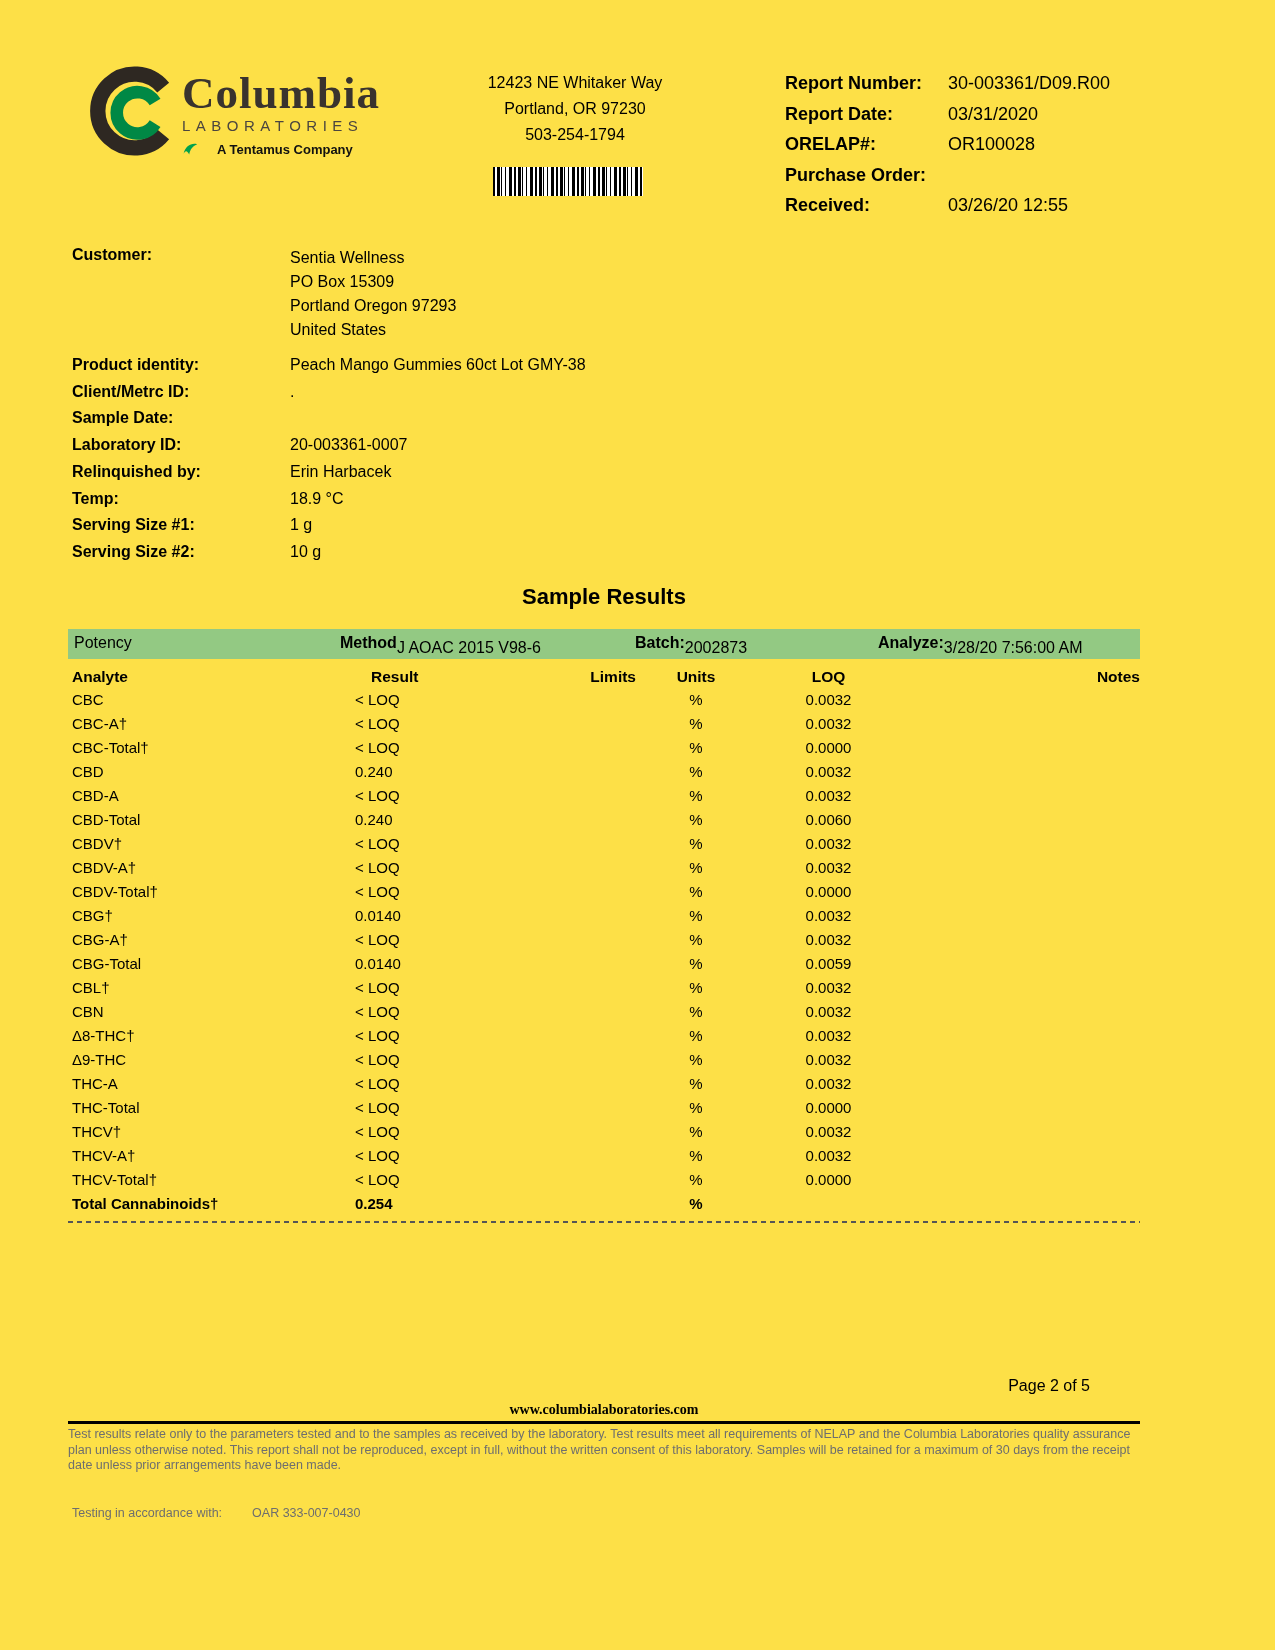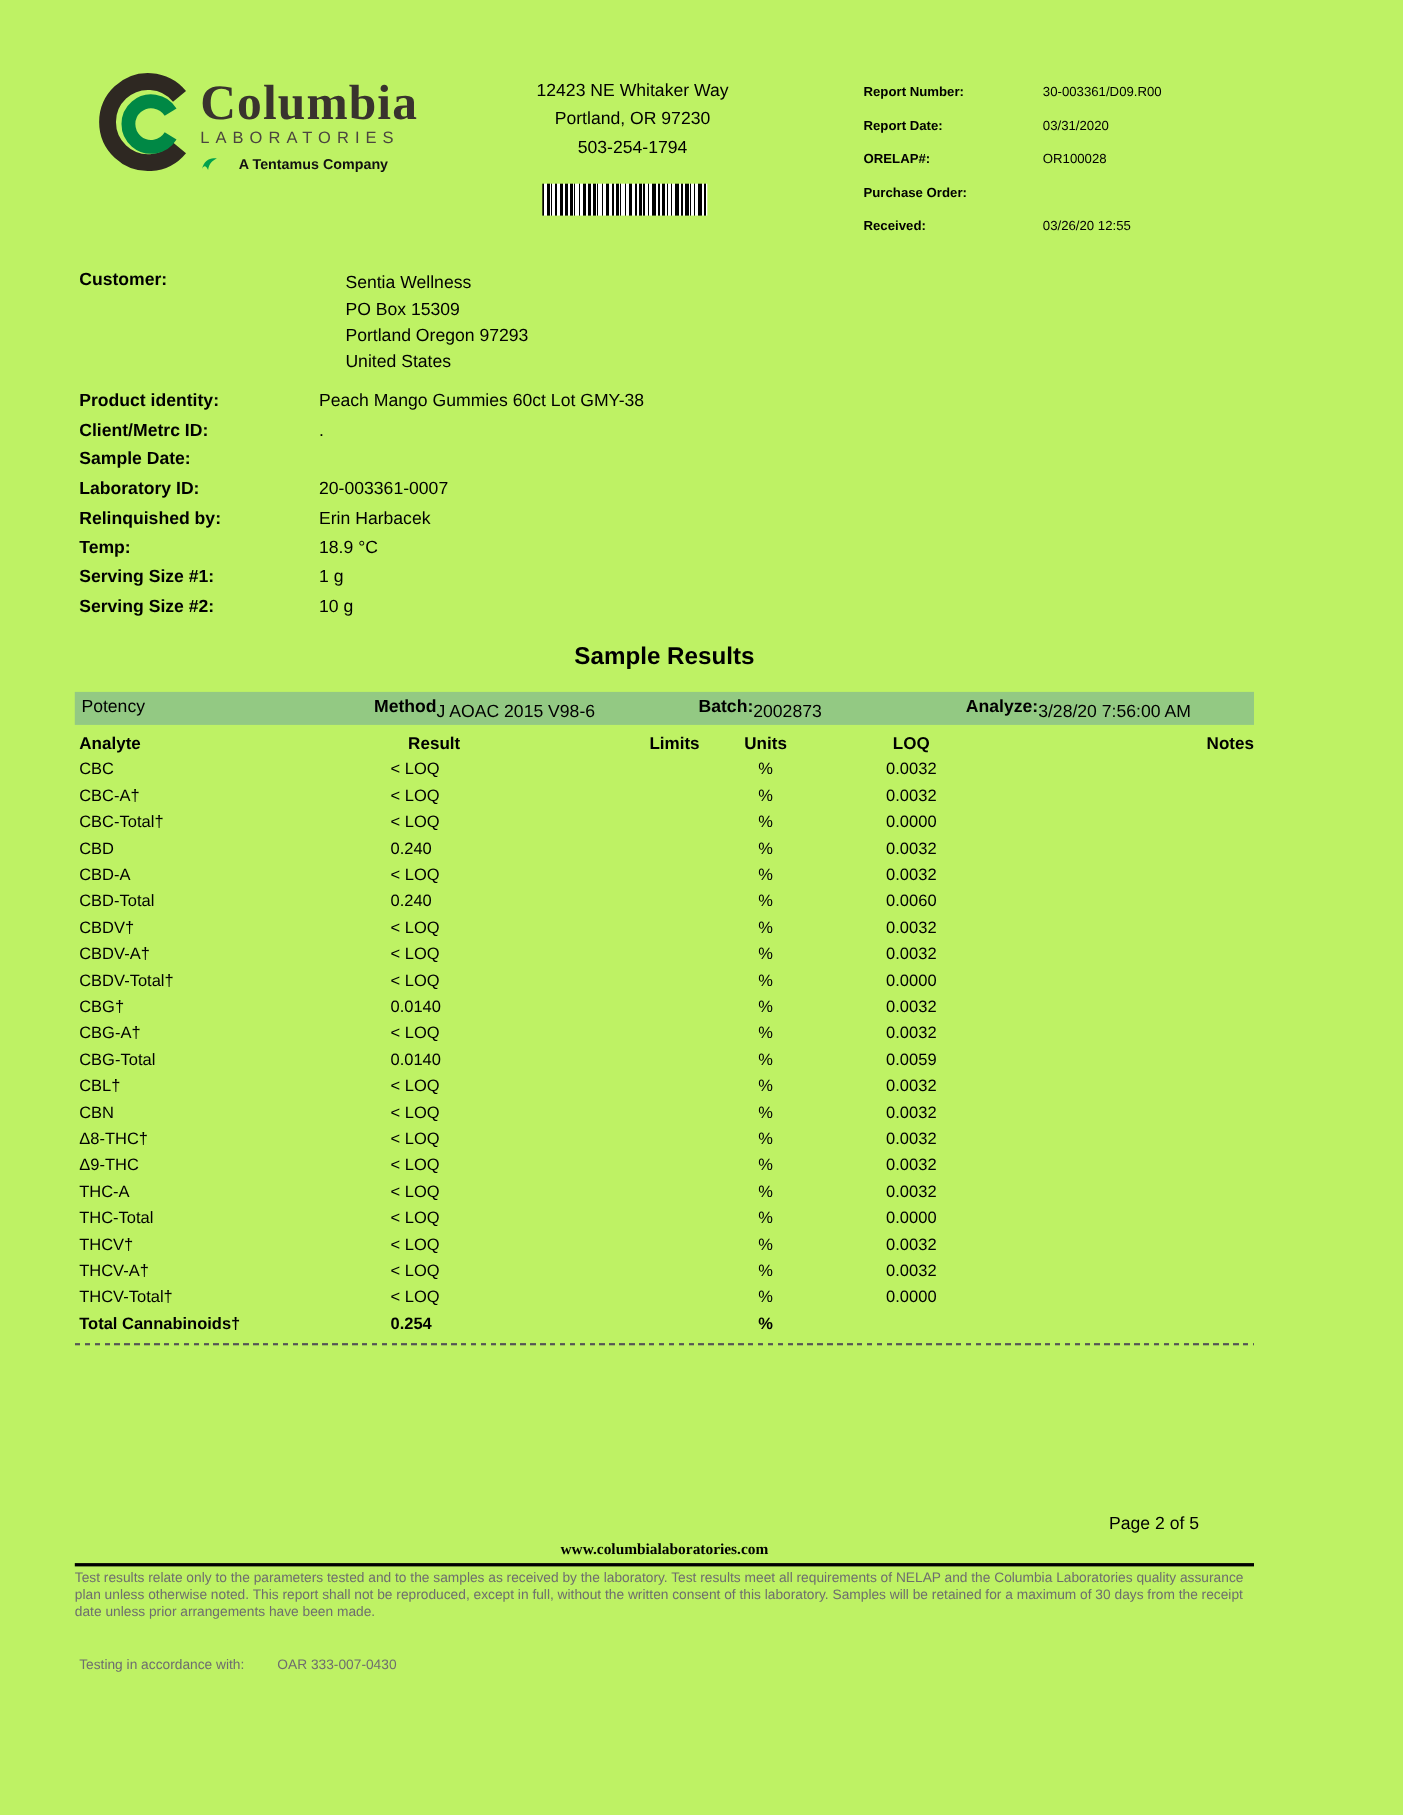--- a/index.html
+++ b/index.html
@@ -2,21 +2,21 @@
 <html><head>
 <meta charset="utf-8">
 <style>
   * { box-sizing: border-box; margin: 0; padding: 0; }
   html, body { background: #ffffff; }
   .page {
     position: relative;
     width: 1275px;
     height: 1650px;
     margin: 0 auto;
-    background: #bef264;
+    background: #fde047;
     font-family: "Liberation Sans", sans-serif;
     color: #000;
     overflow: hidden;
   }
 
   
   .logo { position: absolute; left: 84px; top: 66px; display: flex; align-items: flex-start; gap: 8px; }
   .logo-mark { width: 90px; height: 90px; }
   .logo-text { padding-top: 4px; }
   .logo-name {
@@ -32,26 +32,26 @@
     position: absolute; left: 493px; top: 167px; width: 150px; height: 29px;
     background: repeating-linear-gradient(90deg,
       #000 0 2px, #fff 2px 4px,
       #000 4px 7px, #fff 7px 8px,
       #000 8px 9px, #fff 9px 12px,
       #000 12px 13px, #fff 13px 16px,
       #000 16px 19px, #fff 19px 21px);
   }
 
   .report-info { position: absolute; left: 785px; top: 68px; width: 345px; }
-  .ri-row { display: grid; grid-template-columns: 163px 1fr; line-height: 30.6px; font-size: 12px; }
+  .ri-row { display: grid; grid-template-columns: 163px 1fr; line-height: 30.6px; font-size: 18px; }
   .ri-label { font-weight: bold; }
 
   
   .customer { position: absolute; left: 72px; top: 246px; width: 1068px; }
-  .cust-grid { display: grid; grid-template-columns: 218px 1fr; font-size: 16px; gap: 24px; }
+  .cust-grid { display: grid; grid-template-columns: 218px 1fr; font-size: 16px; }
   .blabel { font-weight: bold; font-size: 16px; }
   .cust-line { line-height: 24px; font-size: 16px; }
   .fields { margin-top: 10px; }
   .field-row { display: grid; grid-template-columns: 218px 1fr; line-height: 26.7px; font-size: 16px; }
   .field-row .blabel { line-height: 26.7px; }
 
   
   .results { position: absolute; left: 68px; top: 584px; width: 1072px; }
   .results-title { text-align: center; font-size: 22px; font-weight: bold; line-height: 26px; }
   .band { position: relative; margin-top: 19px; height: 30px; background: #93C983; font-size: 16px; }

